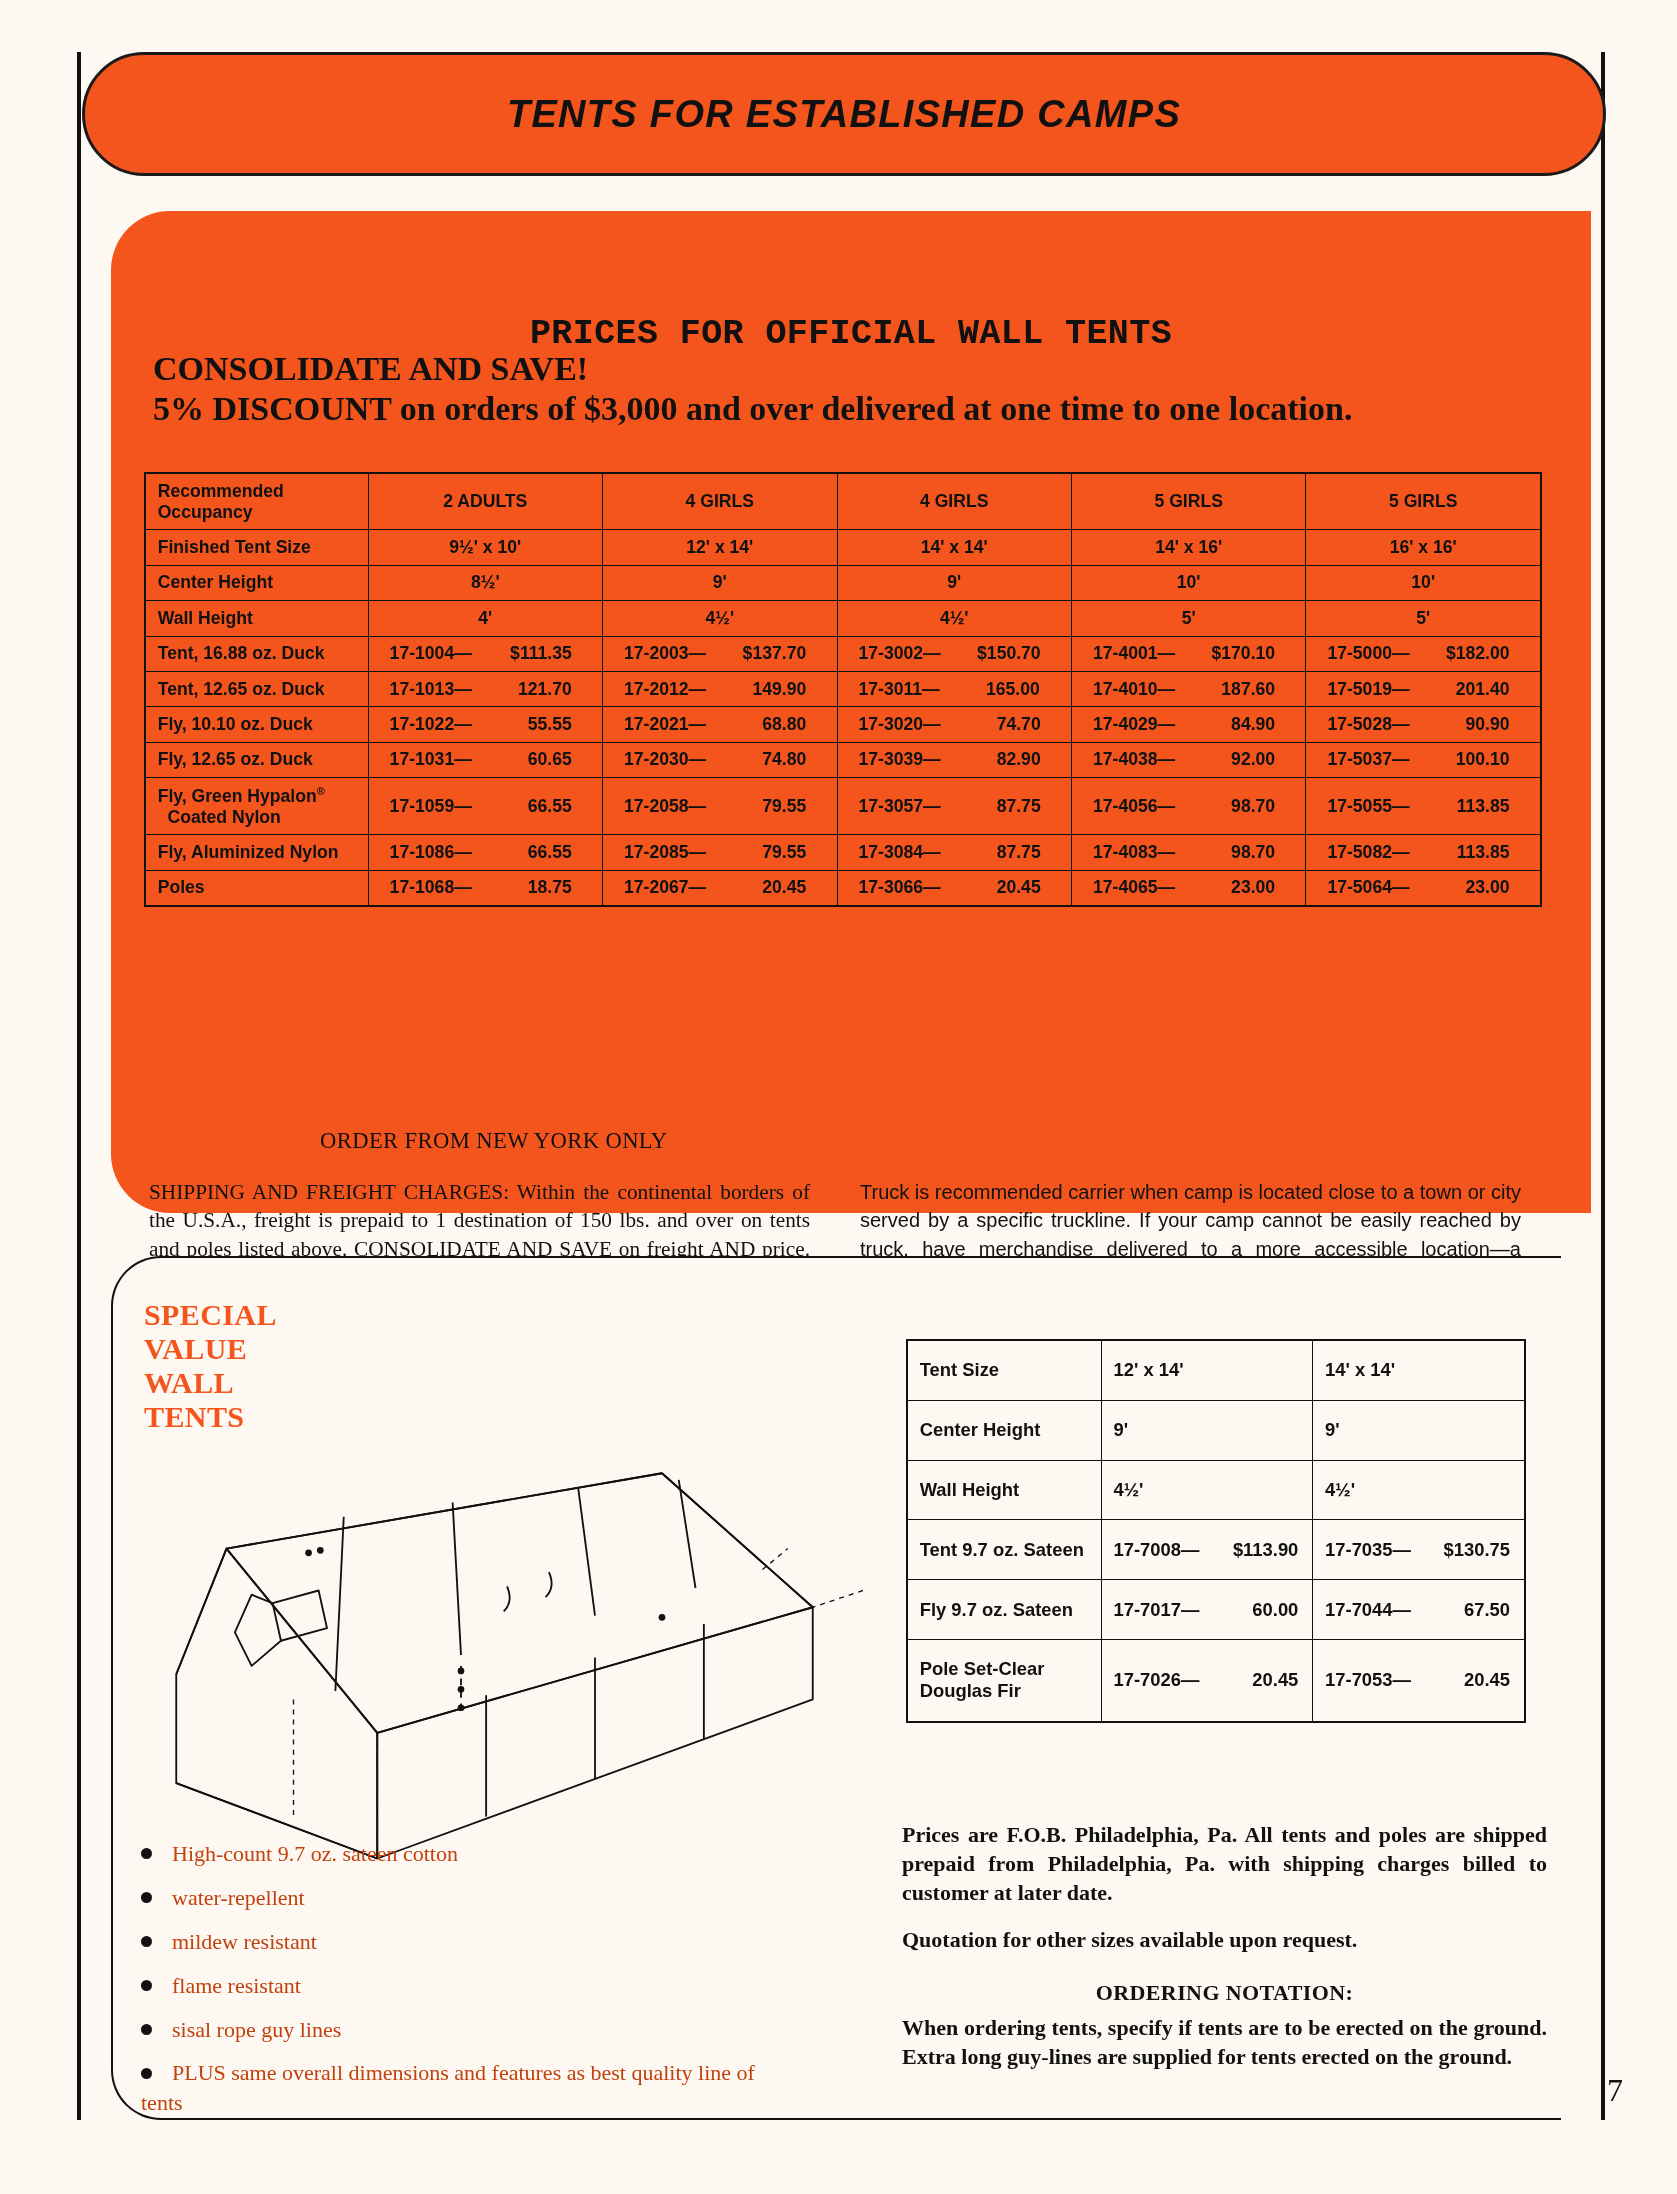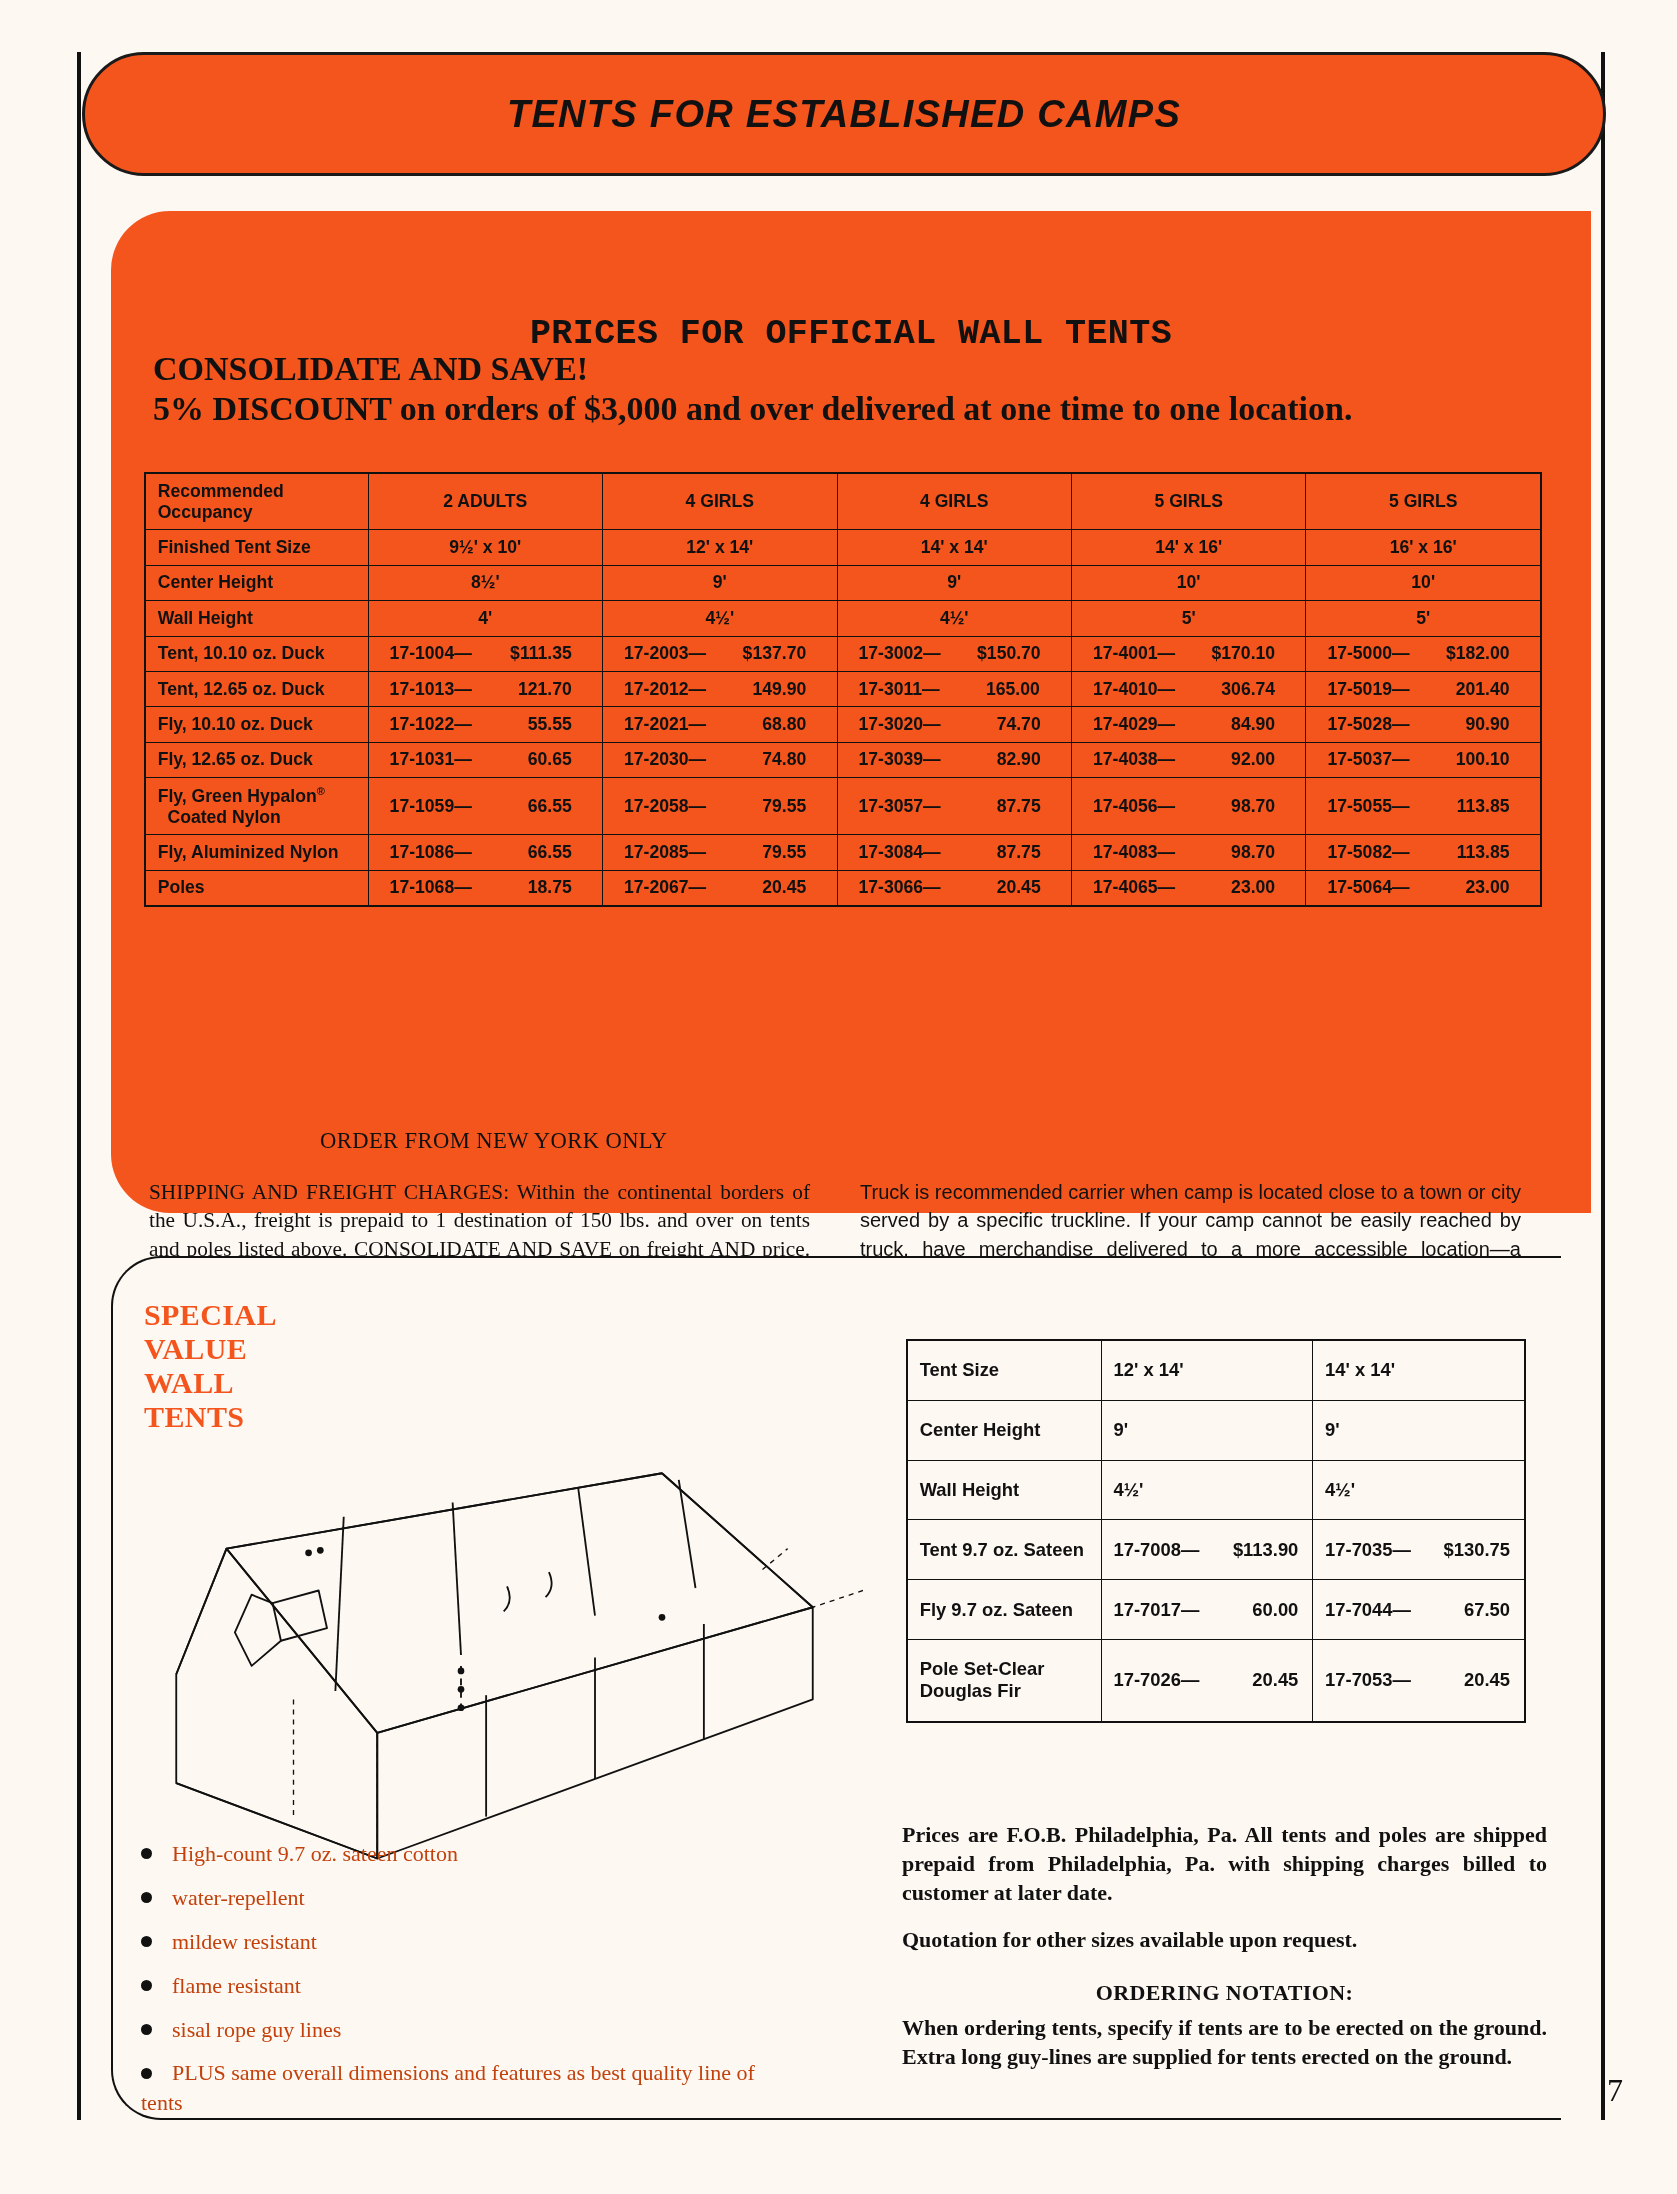--- a/index.html
+++ b/index.html
@@ -323,33 +323,33 @@
             </tr>
             <tr>
               <td class="rowlabel">Wall Height</td>
               <td>4'</td>
               <td>4½'</td>
               <td>4½'</td>
               <td>5'</td>
               <td>5'</td>
             </tr>
             <tr>
-              <td class="rowlabel">Tent, 10.10 oz. Duck</td>
+              <td class="rowlabel">Tent, 16.88 oz. Duck</td>
               <td class="pricecell"><span class="code">17-1004—</span><span class="amt">$111.35</span></td>
               <td class="pricecell"><span class="code">17-2003—</span><span class="amt">$137.70</span></td>
               <td class="pricecell"><span class="code">17-3002—</span><span class="amt">$150.70</span></td>
               <td class="pricecell"><span class="code">17-4001—</span><span class="amt">$170.10</span></td>
               <td class="pricecell"><span class="code">17-5000—</span><span class="amt">$182.00</span></td>
             </tr>
             <tr>
               <td class="rowlabel">Tent, 12.65 oz. Duck</td>
               <td class="pricecell"><span class="code">17-1013—</span><span class="amt">121.70</span></td>
               <td class="pricecell"><span class="code">17-2012—</span><span class="amt">149.90</span></td>
               <td class="pricecell"><span class="code">17-3011—</span><span class="amt">165.00</span></td>
-              <td class="pricecell"><span class="code">17-4010—</span><span class="amt">306.74</span></td>
+              <td class="pricecell"><span class="code">17-4010—</span><span class="amt">187.60</span></td>
               <td class="pricecell"><span class="code">17-5019—</span><span class="amt">201.40</span></td>
             </tr>
             <tr>
               <td class="rowlabel">Fly, 10.10 oz. Duck</td>
               <td class="pricecell"><span class="code">17-1022—</span><span class="amt">55.55</span></td>
               <td class="pricecell"><span class="code">17-2021—</span><span class="amt">68.80</span></td>
               <td class="pricecell"><span class="code">17-3020—</span><span class="amt">74.70</span></td>
               <td class="pricecell"><span class="code">17-4029—</span><span class="amt">84.90</span></td>
               <td class="pricecell"><span class="code">17-5028—</span><span class="amt">90.90</span></td>
             </tr>

